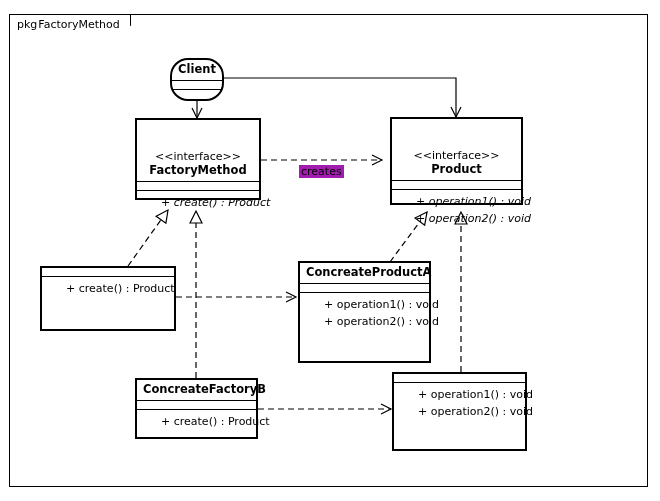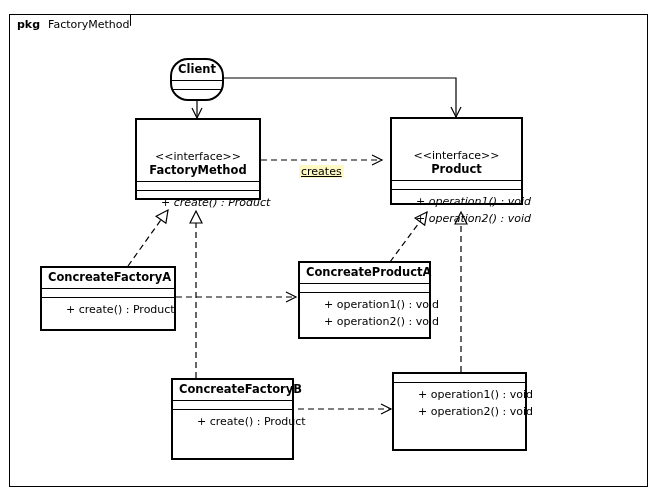--- a/index.html
+++ b/index.html
@@ -50,22 +50,22 @@
     height: 21px;
     display: flex;
     align-items: center;
     padding-left: 8px;
     box-sizing: border-box;
     font-size: 11px;
     color: #000000;
     white-space: nowrap;
   }
   .pkg-kw {
-    font-weight: bold;
-    margin-right: 8px;
+    font-weight: normal;
+    margin-right: 1px;
   }
   .pkg-name {
     font-weight: normal;
   }
   
   .pkg-tab-mask {
     position: absolute;
     left: 10px;
     top: 33px;
     width: 120px;
@@ -137,25 +137,24 @@
     top: 0;
     width: 660px;
     height: 501px;
     z-index: 2;
     pointer-events: none;
   }
   .edge-label {
     position: absolute;
     font-size: 11px;
     color: #000000;
-    background: #fef9c3;
+    background: #a21caf;
     padding: 0 2px;
     z-index: 3;
     white-space: nowrap;
-    text-decoration: underline;
   }
 </style>
 </head>
 <body>
 
 <div id="canvas">
 
   <div class="pkg-frame"></div>
   <div class="pkg-tab"></div>
   <div class="pkg-tab-mask"></div>
@@ -238,41 +237,38 @@
       <span class="cls-name">Product</span>
     </div>
     <div class="cls-attrs"></div>
     <div class="cls-ops">
       <span class="op italic">+ operation1() : void</span>
       <span class="op italic">+ operation2() : void</span>
     </div>
   </div>
 
   <div class="cls" style="left:40px; top:266px; width:136px; height:65px;">
-    <div class="cls-head">
-      <span class="cls-name">ConcreateFactoryA</span>
-    </div>
     <div class="cls-attrs"></div>
     <div class="cls-ops">
       <span class="op">+ create() : Product</span>
     </div>
   </div>
 
-  <div class="cls" style="left:298px; top:261px; width:133px; height:78px;">
+  <div class="cls" style="left:298px; top:261px; width:133px; height:102px;">
     <div class="cls-head">
       <span class="cls-name">ConcreateProductA</span>
     </div>
     <div class="cls-attrs"></div>
     <div class="cls-ops">
       <span class="op">+ operation1() : void</span>
       <span class="op">+ operation2() : void</span>
     </div>
   </div>
 
-  <div class="cls" style="left:135px; top:378px; width:123px; height:82px;margin-left:36px;">
+  <div class="cls" style="left:135px; top:378px; width:123px; height:61px;">
     <div class="cls-head">
       <span class="cls-name">ConcreateFactoryB</span>
     </div>
     <div class="cls-attrs"></div>
     <div class="cls-ops">
       <span class="op">+ create() : Product</span>
     </div>
   </div>
 
   <div class="cls" style="left:392px; top:372px; width:135px; height:79px;">

